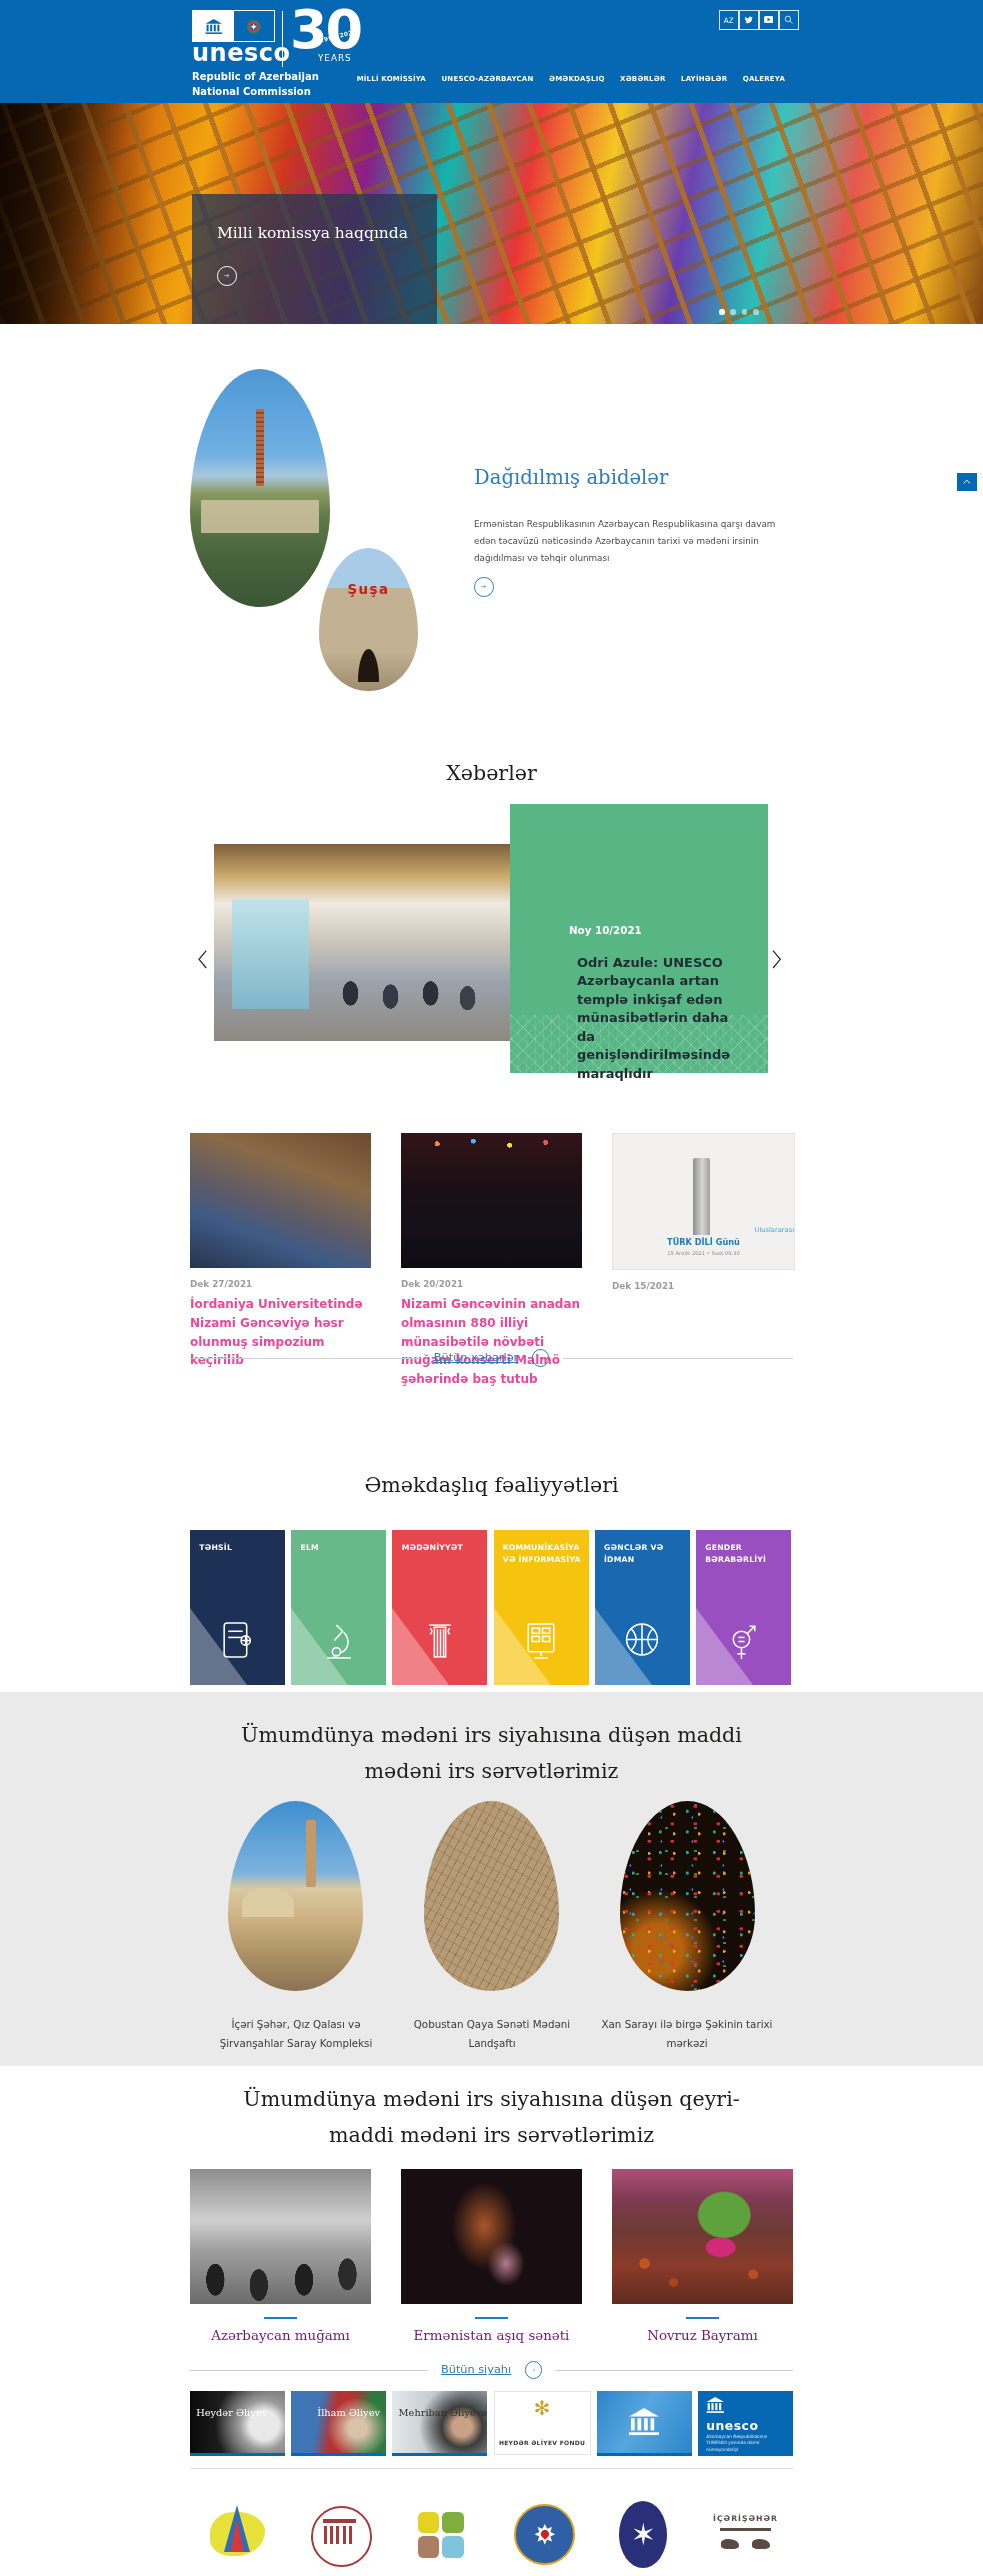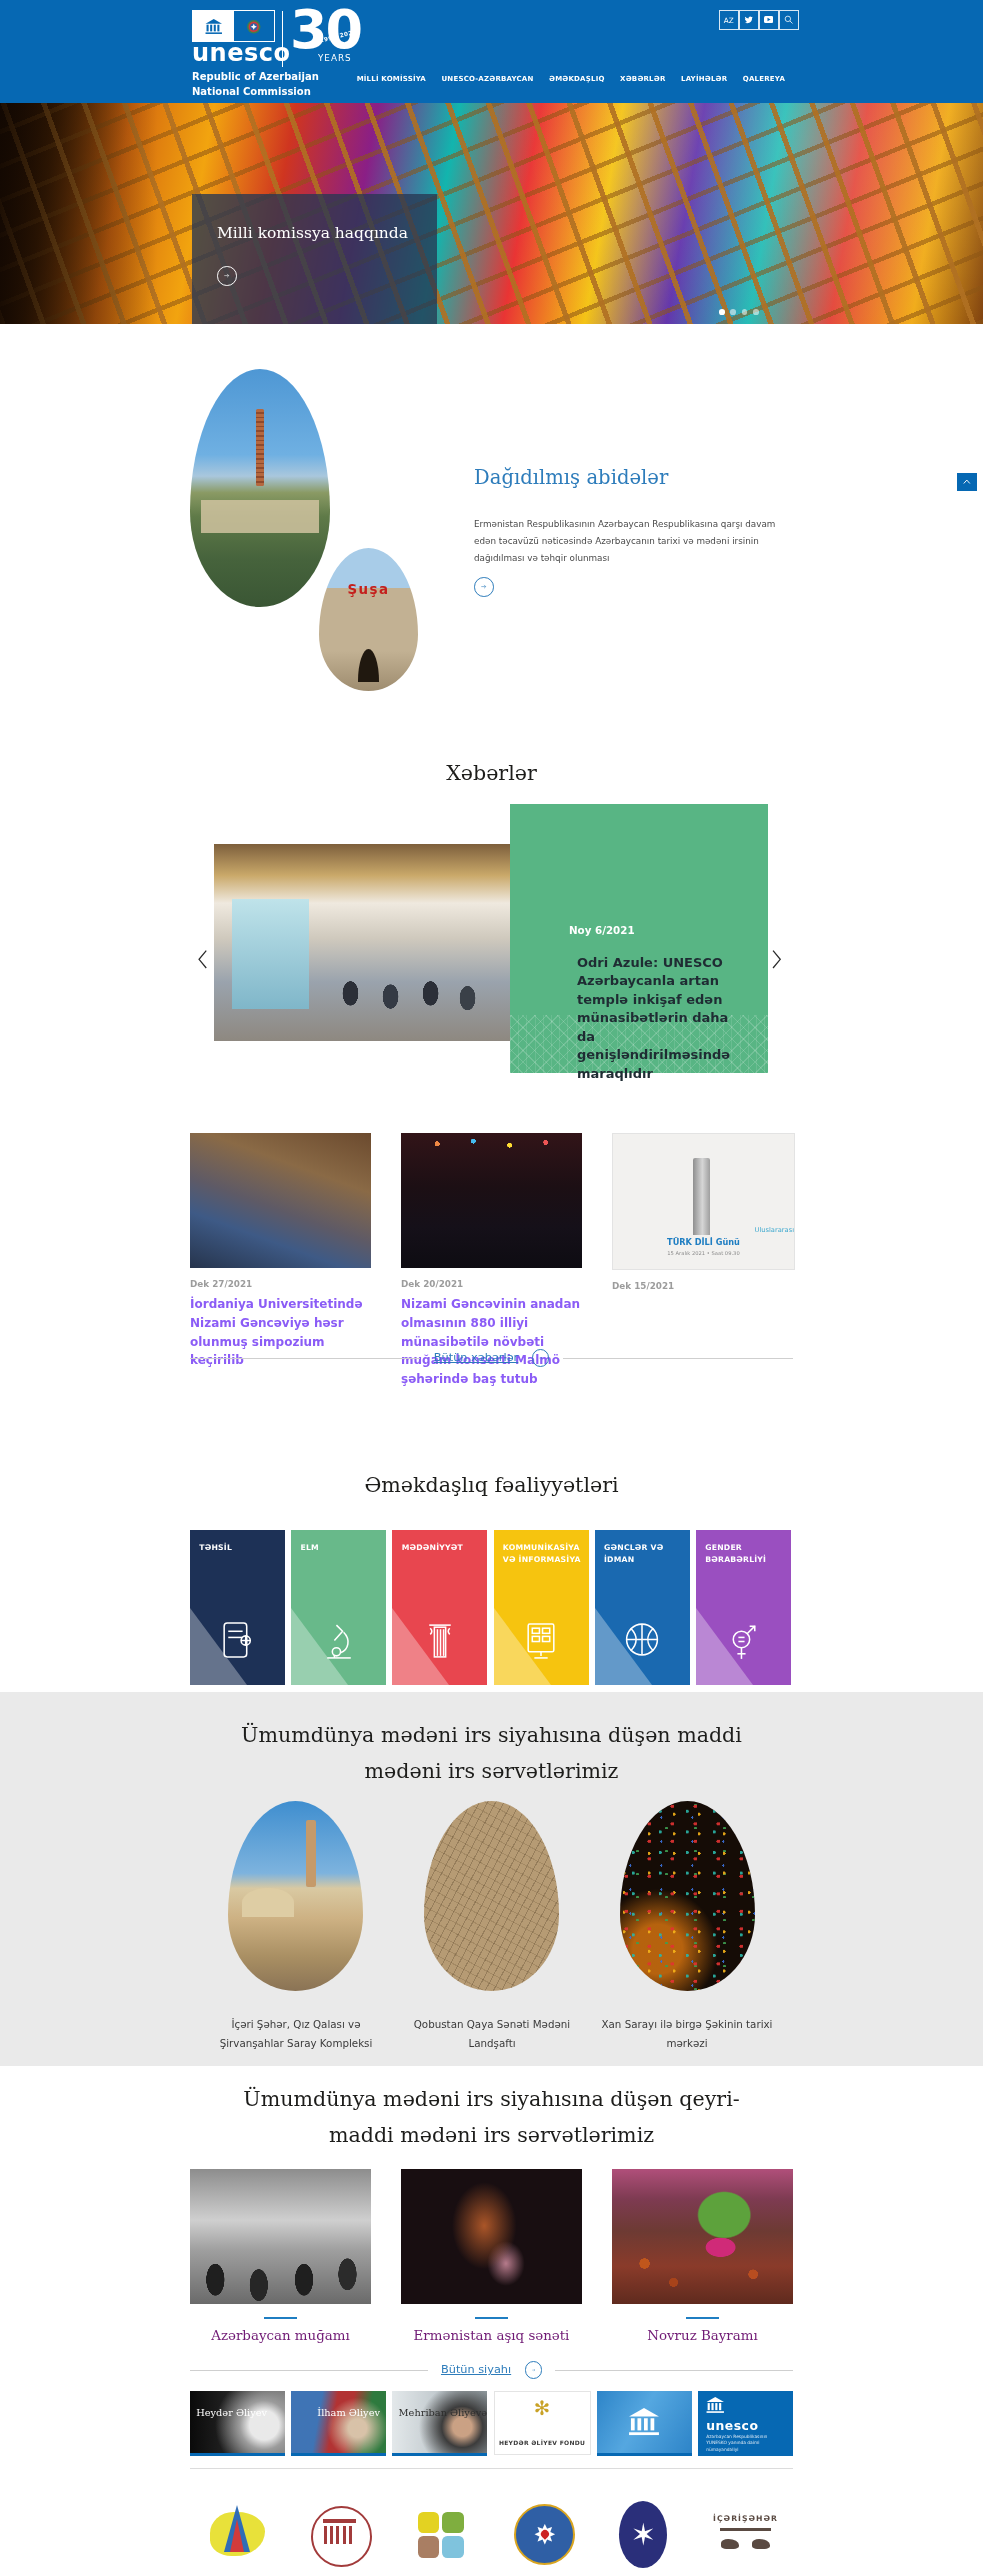--- a/index.html
+++ b/index.html
@@ -84,21 +84,21 @@
     radial-gradient(circle 4.1px at 40% 6%, #4be 60%, transparent 62%),
     radial-gradient(circle 4.1px at 60% 9%, #fd3 60%, transparent 62%),
     radial-gradient(circle 4.1px at 80% 7%, #e55 60%, transparent 62%),
     linear-gradient(180deg,#321418 0%,#1c0f14 40%,#151019 70%,#0e0c12 100%);}
   .nc-3 .nc-thumb{background:#f2f1ef;border:0.5px solid #e3e3e3;}
   .nc-3 .poster-tower{position:absolute;left:44%;top:18%;width:17.5px;height:77px;background:linear-gradient(90deg,#8f8f8f,#d6d6d6 55%,#9f9f9f);border-radius:2.1px 2.1px 0 0;}
   .nc-3 .poster-line1{position:absolute;left:0;right:0;top:68%;text-align:right;color:#3fa9cf;font-size:6.7px;}
   .nc-3 .poster-line2{position:absolute;left:0;right:0;top:76%;text-align:center;color:#1f7ec2;font-size:8.2px;font-weight:bold;}
   .nc-3 .poster-line3{position:absolute;left:0;right:0;top:86%;text-align:center;color:#8b8b8b;font-size:5.2px;}
   .nc-date{margin:11.3px 0 0;color:#9c9c9c;font-size:8.8px;font-weight:bold;}
-  .nc-title{margin:6.2px 0 0;color:#8b5cf6;font-size:12px;font-weight:bold;line-height:1.55;}
+  .nc-title{margin:6.2px 0 0;color:#ec4899;font-size:12px;font-weight:bold;line-height:1.55;}
 
   .divider-link{position:absolute;left:190px;width:603px;display:flex;align-items:center;gap:13.4px;}
   .dl-news{top:1349px;} .dl-list{top:2361px;}
   .divider-link .line{flex:1;height:0.5px;background:#cfcfcf;}
   .divider-link .dl-label{color:#2d7cbb;font-size:11.3px;white-space:nowrap;}
   .divider-link .circle-btn{border-color:#2d7cbb;width:17.5px;height:17.5px;}
 
   
   .coop-title{top:1473px;}
   .tiles{position:absolute;left:190px;top:1530px;width:603px;display:flex;gap:6.2px;}
@@ -315,21 +315,21 @@
     <button class="car-arrow car-prev">
       <svg width="11.3" height="20.6" viewBox="0 0 22 40" fill="none" stroke="#2b2b2b" stroke-width="2.5">
           <polyline points="18,3 4,20 18,37"></polyline>
         </svg>
     </button>
 
     <div class="car-photo"></div>
 
     <div class="green-panel">
       <div class="pattern"></div>
-      <div class="green-date">Noy 6/2021</div>
+      <div class="green-date">Noy 10/2021</div>
       <h3 class="green-title">Odri Azule: UNESCO Azərbaycanla artan templə inkişaf edən münasibətlərin daha da genişləndirilməsində maraqlıdır</h3>
     </div>
 
     <button class="car-arrow car-next">
       <svg width="11.3" height="20.6" viewBox="0 0 22 40" fill="none" stroke="#2b2b2b" stroke-width="2.5">
           <polyline points="4,3 18,20 4,37"></polyline>
         </svg>
     </button>
 
     <article class="news-card nc-1">

